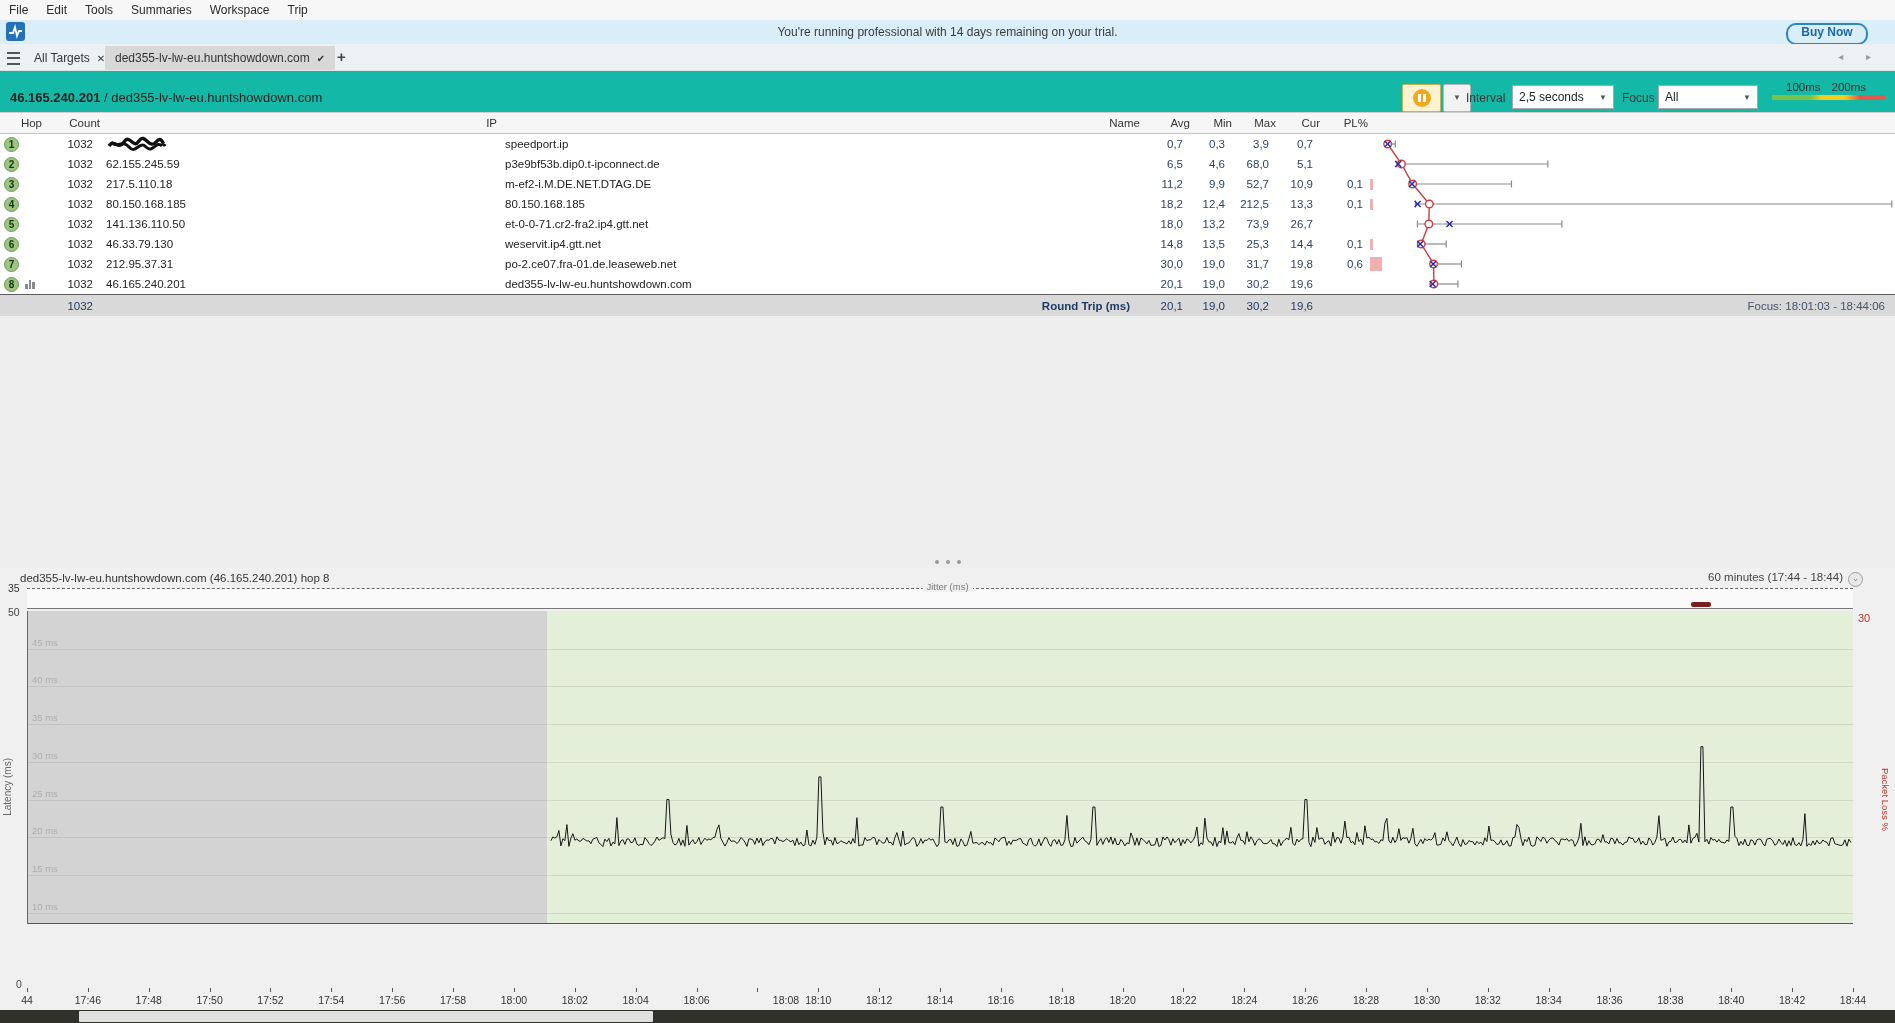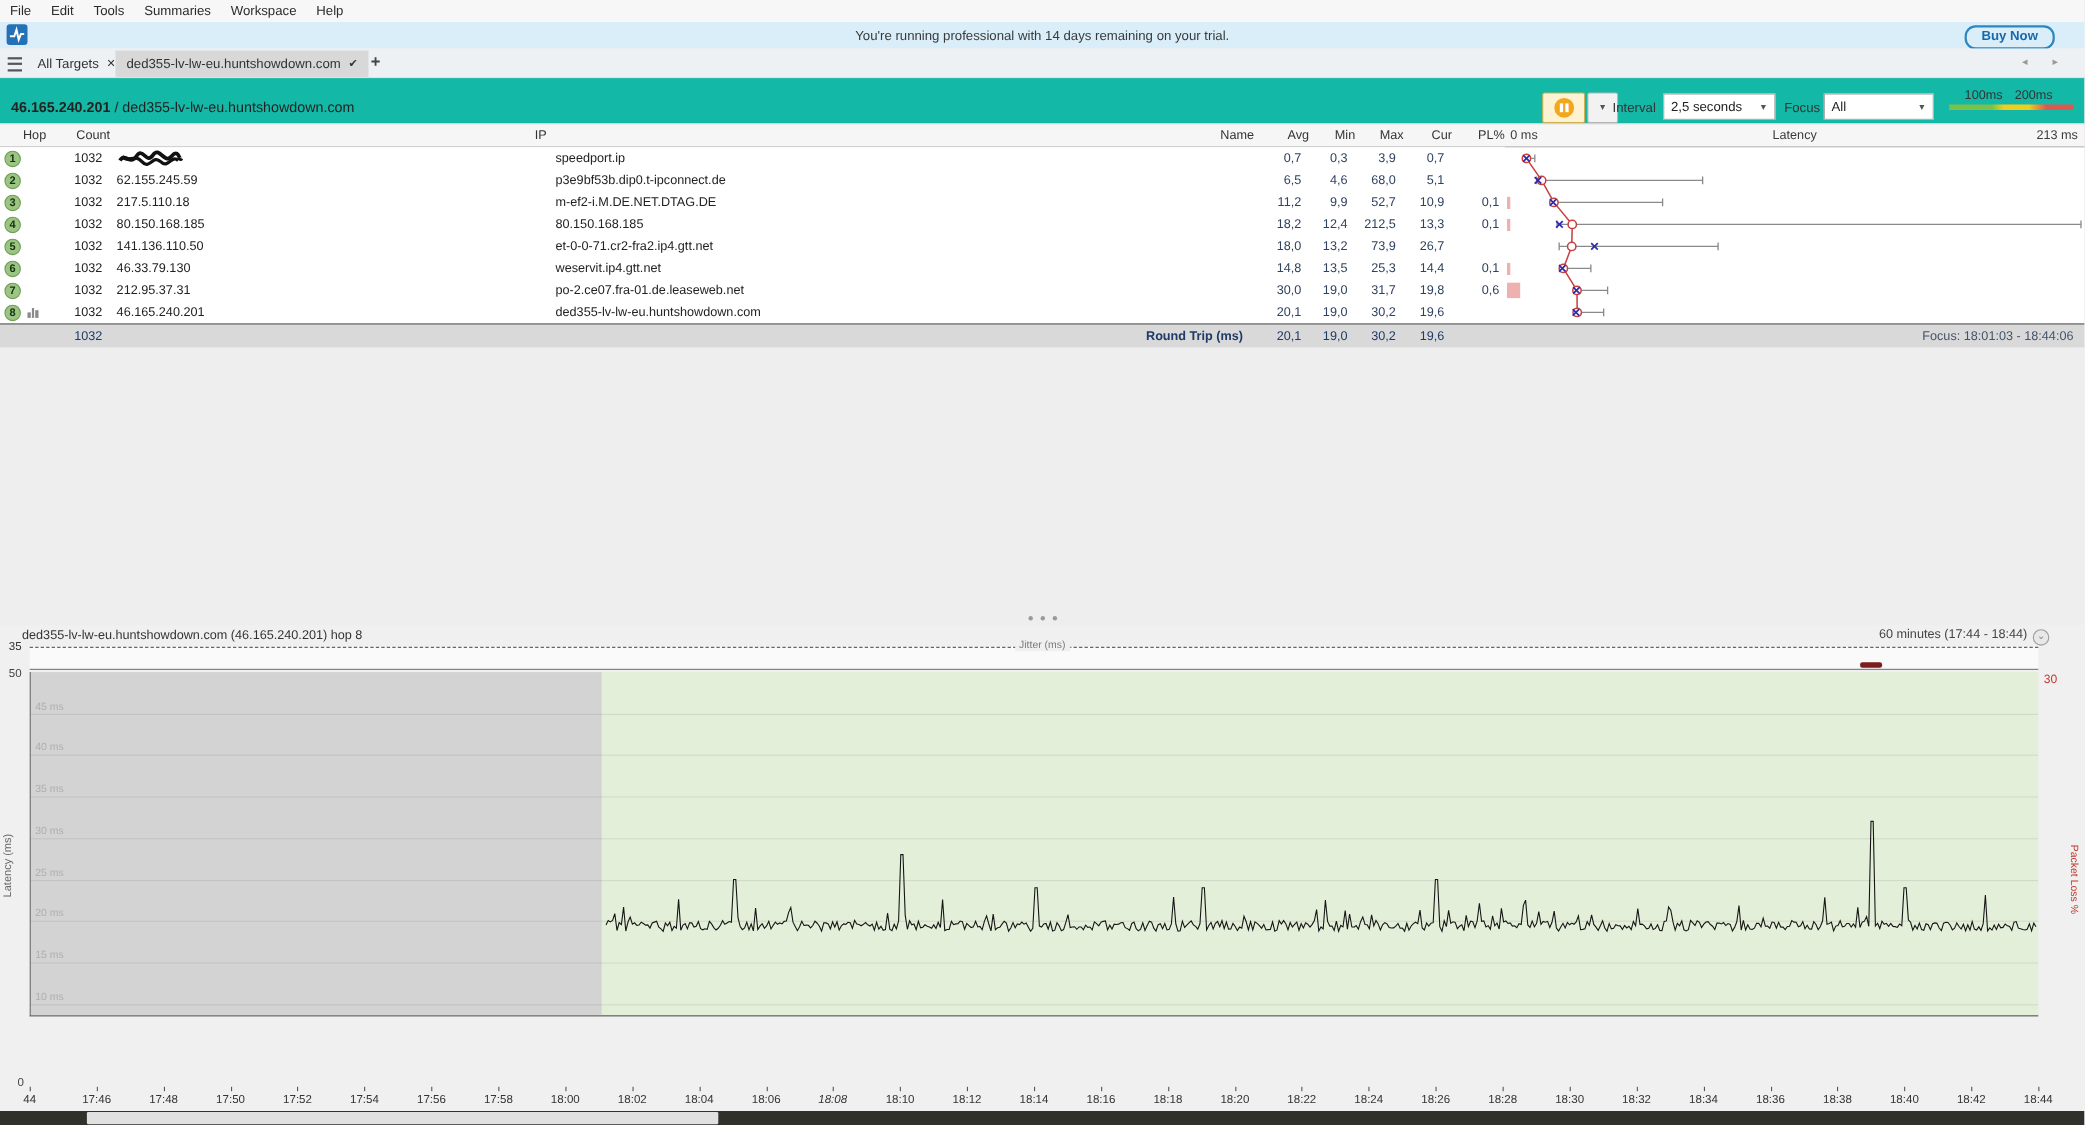--- a/index.html
+++ b/index.html
@@ -111,21 +111,21 @@
 </style>
 </head>
 <body>
 
 <div class="abs menubar" id="menubar">
     <div class="menuitem">File</div>
     <div class="menuitem">Edit</div>
     <div class="menuitem">Tools</div>
     <div class="menuitem">Summaries</div>
     <div class="menuitem">Workspace</div>
-    <div class="menuitem">Help</div>
+    <div class="menuitem">Trip</div>
   </div>
 
 <div class="abs bluebar">
   <div class="abs trialmsg">You're running professional with 14 days remaining on your trial.</div>
   <div class="abs logo">
     <svg width="19" height="19" viewBox="0 0 19 19">
         <polyline points="3,11 7,11 9,5 11,14 13,9 16,9" fill="none" stroke="#fff" stroke-width="1.8"></polyline>
       </svg>
   </div>
   <div class="abs buynow">Buy Now</div>
@@ -312,25 +312,20 @@
       <div class="c-num">19,6</div>
       <div class="c-pl"></div>
       <div></div>
     </div>
   </div>
 
 <div class="abs zones" id="zones">
     <div class="zone" style="left: 494.836px; width: 32.1643px; background: rgb(246, 214, 214); z-index: -1;"></div>
     <div class="zone" style="left: 247.418px; width: 247.418px; background: rgb(251, 234, 215); z-index: -1;"></div>
     <div class="zone" style="left: 0px; width: 247.418px; background: rgb(229, 239, 217); z-index: -1;"></div>
-  <div class="zlabels">
-    <span class="zl-left">0 ms</span>
-    <span class="zl-center">Latency</span>
-    <span class="zl-right">213 ms</span>
-  </div>
 <svg width="527" height="181" style="position: absolute; left: 0px; top: 0px;">
       <line x1="18.714084507042255" y1="31" x2="27.283098591549297" y2="31" stroke="#8a8a8a" stroke-width="1.2"></line>
       <line x1="18.714084507042255" y1="27.5" x2="18.714084507042255" y2="34.5" stroke="#8a8a8a" stroke-width="1.2"></line>
       <line x1="27.283098591549297" y1="27.5" x2="27.283098591549297" y2="34.5" stroke="#8a8a8a" stroke-width="1.2"></line>
       <line x1="28.949295774647887" y1="51" x2="179.85915492957747" y2="51" stroke="#8a8a8a" stroke-width="1.2"></line>
       <line x1="28.949295774647887" y1="47.5" x2="28.949295774647887" y2="54.5" stroke="#8a8a8a" stroke-width="1.2"></line>
       <line x1="179.85915492957747" y1="47.5" x2="179.85915492957747" y2="54.5" stroke="#8a8a8a" stroke-width="1.2"></line>
       <rect x="2" y="66" width="3" height="11" fill="#efb0b0"></rect>
       <line x1="41.56478873239436" y1="71" x2="143.44084507042254" y2="71" stroke="#8a8a8a" stroke-width="1.2"></line>
       <line x1="41.56478873239436" y1="67.5" x2="41.56478873239436" y2="74.5" stroke="#8a8a8a" stroke-width="1.2"></line>
@@ -459,21 +454,21 @@
       <div class="xlab" style="left: 426.067px;">17:58</div>
       <div class="xtick" style="left: 486.933px;"></div>
       <div class="xlab" style="left: 486.933px;">18:00</div>
       <div class="xtick" style="left: 547.8px;"></div>
       <div class="xlab" style="left: 547.8px;">18:02</div>
       <div class="xtick" style="left: 608.667px;"></div>
       <div class="xlab" style="left: 608.667px;">18:04</div>
       <div class="xtick" style="left: 669.533px;"></div>
       <div class="xlab" style="left: 669.533px;">18:06</div>
       <div class="xtick" style="left: 730.4px;"></div>
-      <div class="xlab" style="left: 730px; font-style: italic;">18:08</div>
+      <div class="xlab" style="left: 759px;">18:08</div>
       <div class="xtick" style="left: 791.267px;"></div>
       <div class="xlab" style="left: 791.267px;">18:10</div>
       <div class="xtick" style="left: 852.133px;"></div>
       <div class="xlab" style="left: 852.133px;">18:12</div>
       <div class="xtick" style="left: 913px;"></div>
       <div class="xlab" style="left: 913px;">18:14</div>
       <div class="xtick" style="left: 973.867px;"></div>
       <div class="xlab" style="left: 973.867px;">18:16</div>
       <div class="xtick" style="left: 1034.73px;"></div>
       <div class="xlab" style="left: 1034.73px;">18:18</div>

